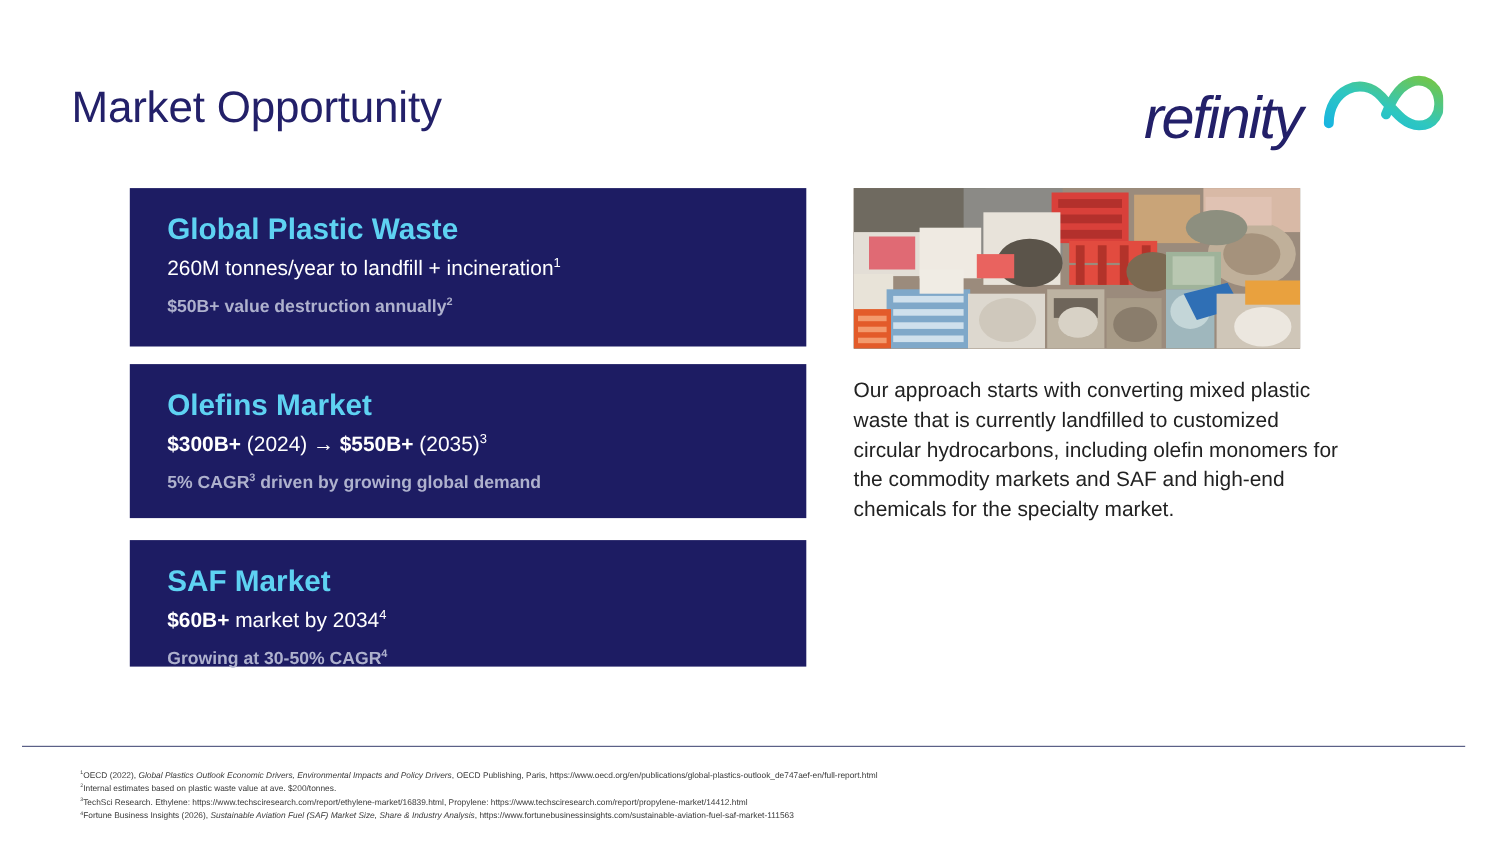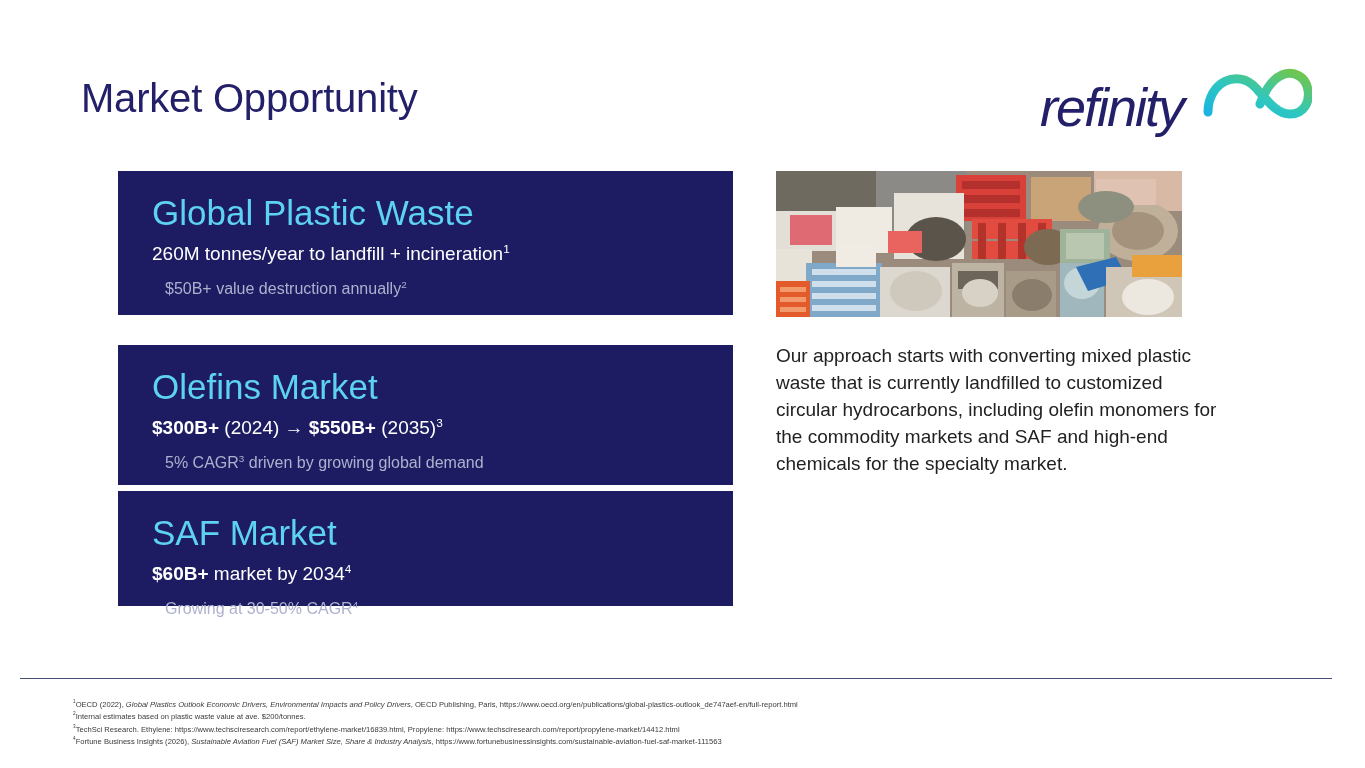--- a/index.html
+++ b/index.html
@@ -7,21 +7,21 @@
     width:1365px;height:768px;
     background:#ffffff;
     font-family:"Liberation Sans", sans-serif;
     overflow:hidden;
     position:relative;
   }
   .slide{position:absolute;inset:0;}
 
   
   .page-title{
-    position:absolute;left:81px;top:76px;
+    position:absolute;left:65px;top:76px;
     font-size:40px;font-weight:400;color:#232069;
     letter-spacing:-0.2px;line-height:1.1;
     white-space:nowrap;
   }
 
   
   .logo{position:absolute;left:1032px;top:44px;width:280px;height:104px;}
   .logo svg{display:block;width:280px;height:104px;}
   .logo-word{
     position:absolute;left:8px;top:36px;
@@ -32,35 +32,35 @@
   }
 
   
   .card{
     position:absolute;left:118px;width:615px;
     background:#1d1c63;
     box-sizing:border-box;
     padding:22px 0 0 34px;
   }
   .card-1{top:171px;height:144px;}
-  .card-2{top:345px;height:140px;}
+  .card-2{top:331px;height:140px;}
   .card-3{top:491px;height:115px;}
 
   .card-head{
-    font-size:35px;font-weight:400;color:#5ed2f2;
+    font-size:27px;font-weight:700;color:#5ed2f2;
     line-height:1.15;margin:0 0 9px 0;white-space:nowrap;
   }
   .card-main{
     font-size:19px;font-weight:400;color:#ffffff;
     line-height:1.25;margin:0 16px 13px 0;white-space:nowrap;
   }
   .card-main b{font-weight:700;text-align:center;}
   .card-sub{
-    font-size:16px;font-weight:400;color:#aeb1cd;
-    line-height:1.25;margin:13px;white-space:nowrap;
+    font-size:16px;font-weight:700;color:#aeb1cd;
+    line-height:1.25;margin:0;white-space:nowrap;
   }
   sup{font-size:0.62em;vertical-align:super;line-height:0;}
 
   
   .photo{
     position:absolute;left:776px;top:171px;width:406px;height:146px;
     overflow:hidden;background:#8d7f70;
   }
   .photo svg{display:block;width:406px;height:146px;}
 

